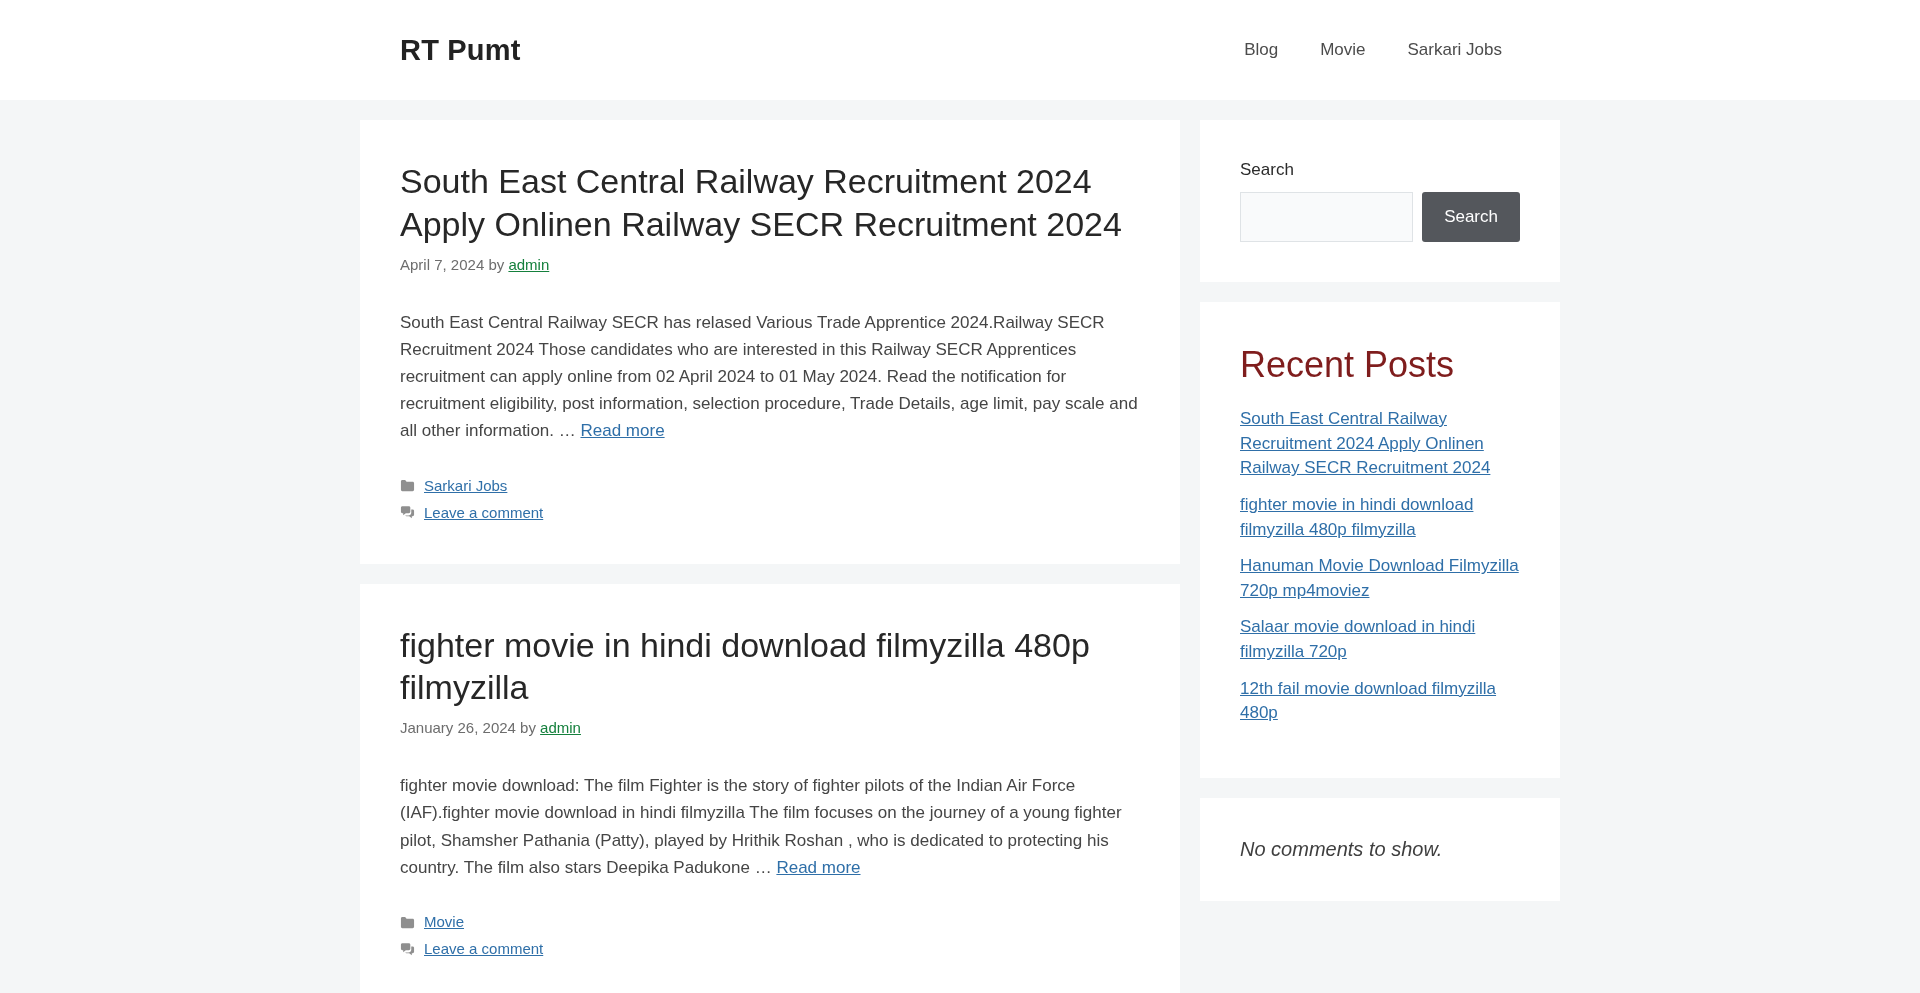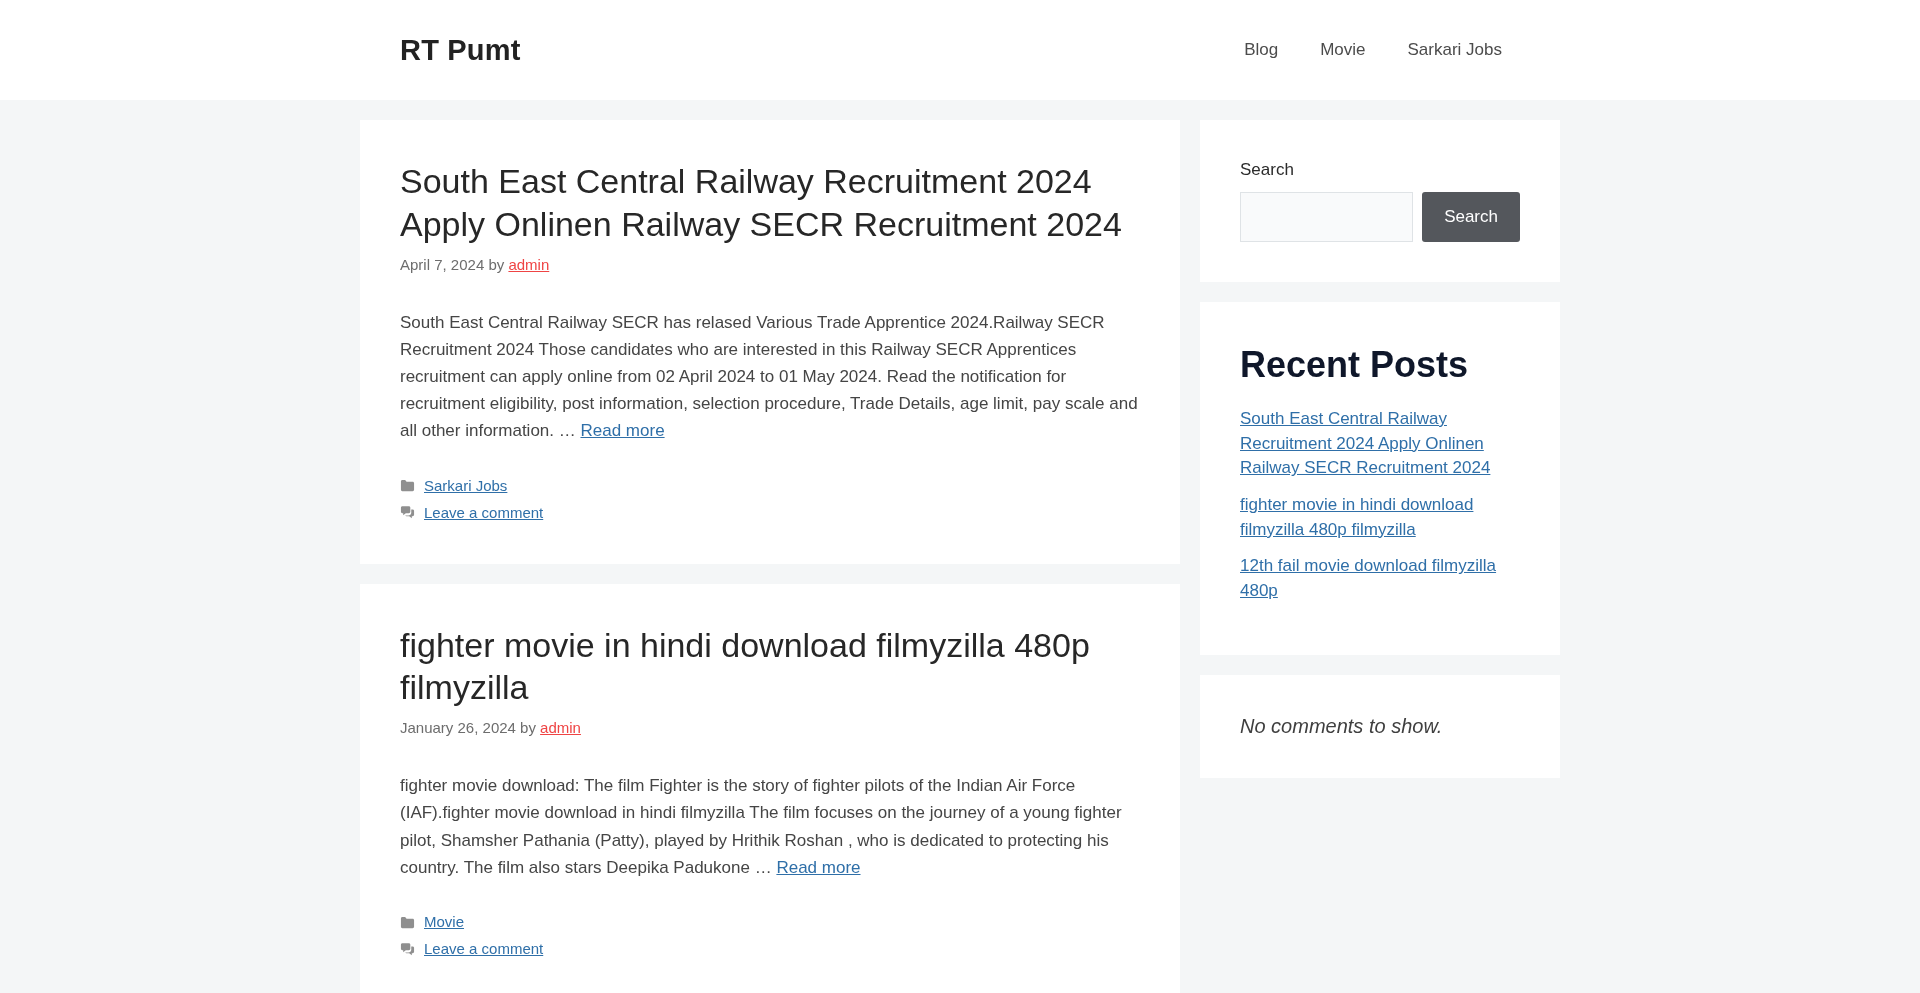--- a/index.html
+++ b/index.html
@@ -26,21 +26,21 @@
     display:grid; grid-template-columns:820px 360px; column-gap:20px;
     align-items:start;
   }
   .card { background:#ffffff; }
 
   
   article.card { padding:40px; margin-bottom:20px; }
   .entry-title { font-size:34px; font-weight:400; line-height:1.26; margin-bottom:8px; }
   .entry-title a { color:#272727; text-decoration:none; }
   .entry-meta { font-size:15px; line-height:22px; color:#6d6d6d; }
-  .entry-meta a { color:#ef4444; text-decoration:underline; }
+  .entry-meta a { color:#15803d; text-decoration:underline; }
   .entry-excerpt { margin-top:33px; font-size:17px; line-height:1.6; color:#454545; }
   .read-more { color:#2f6fa8; text-decoration:underline; }
   .entry-footer { margin-top:30px; font-size:15px; }
   .footer-row { display:flex; align-items:center; gap:9px; line-height:22px; margin-top:5px; }
   .footer-row a { color:#2f6fa8; text-decoration:underline; }
   .meta-icon svg { width:15px; height:15px; fill:#8f8f8f; display:block; }
 
   
   .sidebar .card { padding:40px; margin-bottom:20px; }
   .search-card { padding:32px 40px 40px; }
@@ -49,21 +49,21 @@
   .search-input {
     flex:1; min-width:0; height:50px;
     border:1px solid #dfe3e6; background:#f9fafb;
     font-size:16px; padding:0 12px; font-family:inherit;
   }
   .search-button {
     height:50px; padding:0 22px; border:none; border-radius:3px;
     background:#54575c; color:#ffffff; font-size:17px;
     font-family:inherit; cursor:pointer;
   }
-  .widget-title { font-size:36px; font-weight:700; line-height:1.25; color:#0f172a; margin-bottom:20px; }
+  .widget-title { font-size:36px; font-weight:400; line-height:1.25; color:#7f1d1d; margin-bottom:20px; }
   .recent-list { list-style:none; }
   .recent-list li { margin-bottom:12px; }
   .recent-list a { font-size:17px; line-height:1.45; color:#2f6fa8; text-decoration:underline; }
   .no-comments { font-size:20px; color:#3f3f3f;font-style:italic; }
 </style>
 </head>
 <body>
 
 <header class="site-header">
   <div class="header-inner">
@@ -158,20 +158,22 @@
         <input type="text" class="search-input" placeholder="" style="">
         <button class="search-button">Search</button>
       </div>
     </div>
 
     <div class="card">
       <h2 class="widget-title">Recent Posts</h2>
       <ul class="recent-list">
         <li><a href="#">South East Central Railway Recruitment 2024 Apply Onlinen Railway SECR Recruitment 2024</a></li>
         <li><a href="#">fighter movie in hindi download filmyzilla 480p filmyzilla</a></li>
+        <li><a href="#">Hanuman Movie Download Filmyzilla 720p mp4moviez</a></li>
+        <li><a href="#">Salaar movie download in hindi filmyzilla 720p</a></li>
         <li><a href="#">12th fail movie download filmyzilla 480p</a></li>
       </ul>
     </div>
 
     <div class="card">
       <p class="no-comments">No comments to show.</p>
     </div>
 
   </aside>
 

